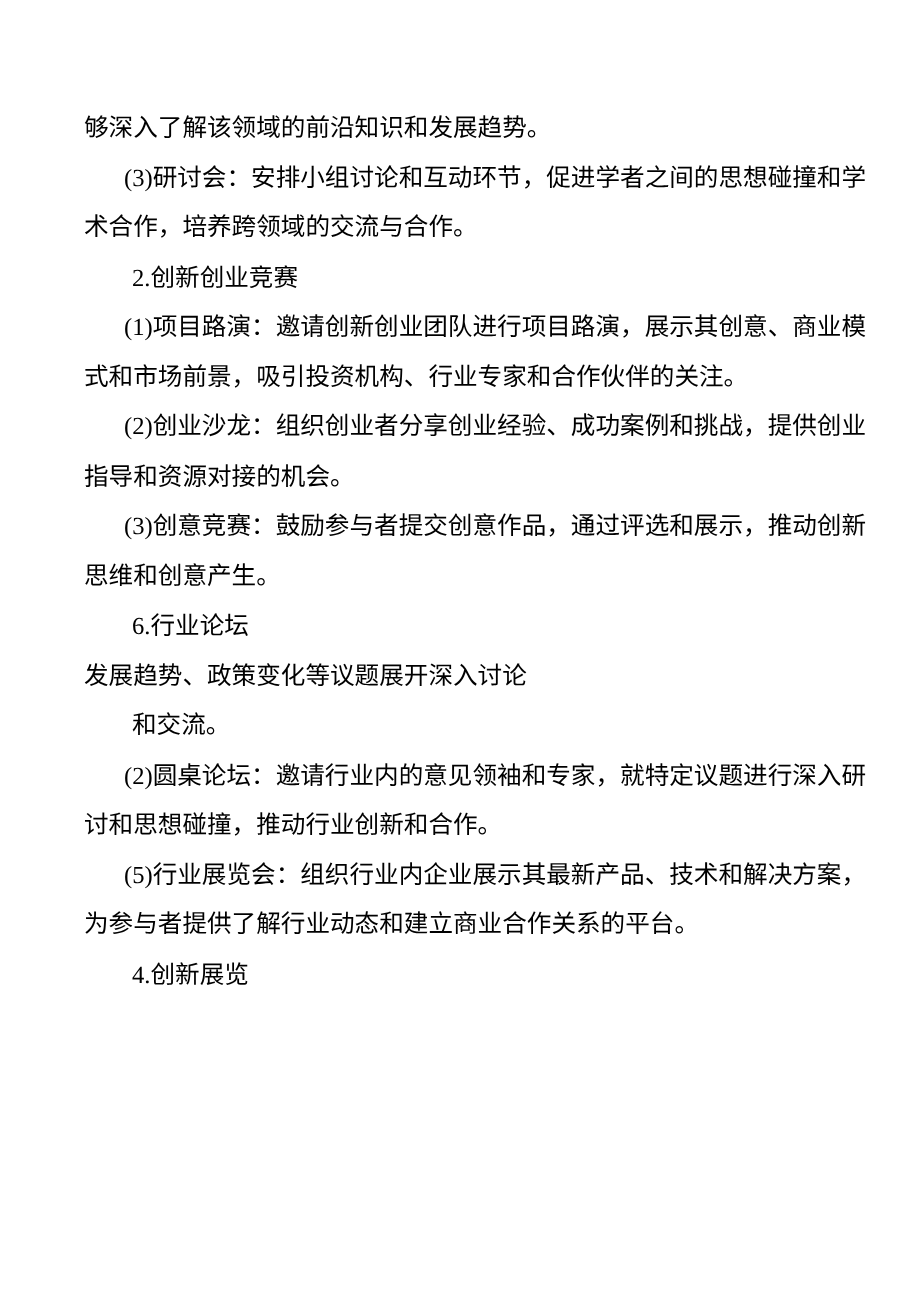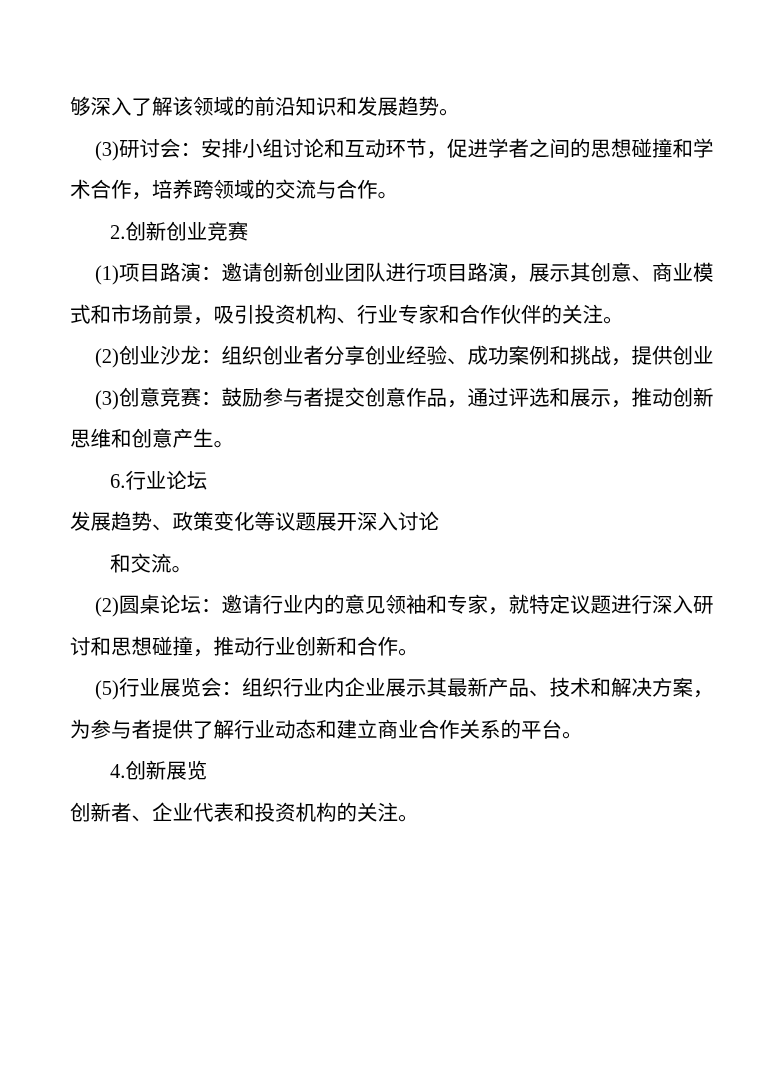--- a/index.html
+++ b/index.html
@@ -23,36 +23,37 @@
   }
   .line {
     height: 41.5px;
     line-height: 41.5px;
     font-size: 20.5px;
     color: #000000;
     white-space: nowrap;
     letter-spacing: 0px;
   }
   .ind-cont { padding-left: 0; }
-  .ind-item { padding-left: 25px; }
+  .ind-item { padding-left: 25px; text-align: center; }
   .ind-head { padding-left: 40px; }
 </style>
 </head>
 <body>
 
 <div class="page">
   <div class="textblock">
 
   <div class="line ind-cont">够深入了解该领域的前沿知识和发展趋势。</div>
       <div class="line ind-item">(3)研讨会：安排小组讨论和互动环节，促进学者之间的思想碰撞和学</div>
       <div class="line ind-cont">术合作，培养跨领域的交流与合作。</div>
       <div class="line ind-head">2.创新创业竞赛</div>
       <div class="line ind-item">(1)项目路演：邀请创新创业团队进行项目路演，展示其创意、商业模</div>
       <div class="line ind-cont">式和市场前景，吸引投资机构、行业专家和合作伙伴的关注。</div>
       <div class="line ind-item">(2)创业沙龙：组织创业者分享创业经验、成功案例和挑战，提供创业</div>
+      <div class="line ind-cont">指导和资源对接的机会。</div>
       <div class="line ind-item">(3)创意竞赛：鼓励参与者提交创意作品，通过评选和展示，推动创新</div>
       <div class="line ind-cont">思维和创意产生。</div>
       <div class="line ind-head">6.行业论坛</div>
       <div class="line ind-cont">发展趋势、政策变化等议题展开深入讨论</div>
       <div class="line ind-head">和交流。</div>
       <div class="line ind-item">(2)圆桌论坛：邀请行业内的意见领袖和专家，就特定议题进行深入研</div>
       <div class="line ind-cont">讨和思想碰撞，推动行业创新和合作。</div>
       <div class="line ind-item">(5)行业展览会：组织行业内企业展示其最新产品、技术和解决方案，</div>
       <div class="line ind-cont">为参与者提供了解行业动态和建立商业合作关系的平台。</div>
       <div class="line ind-head">4.创新展览</div>

